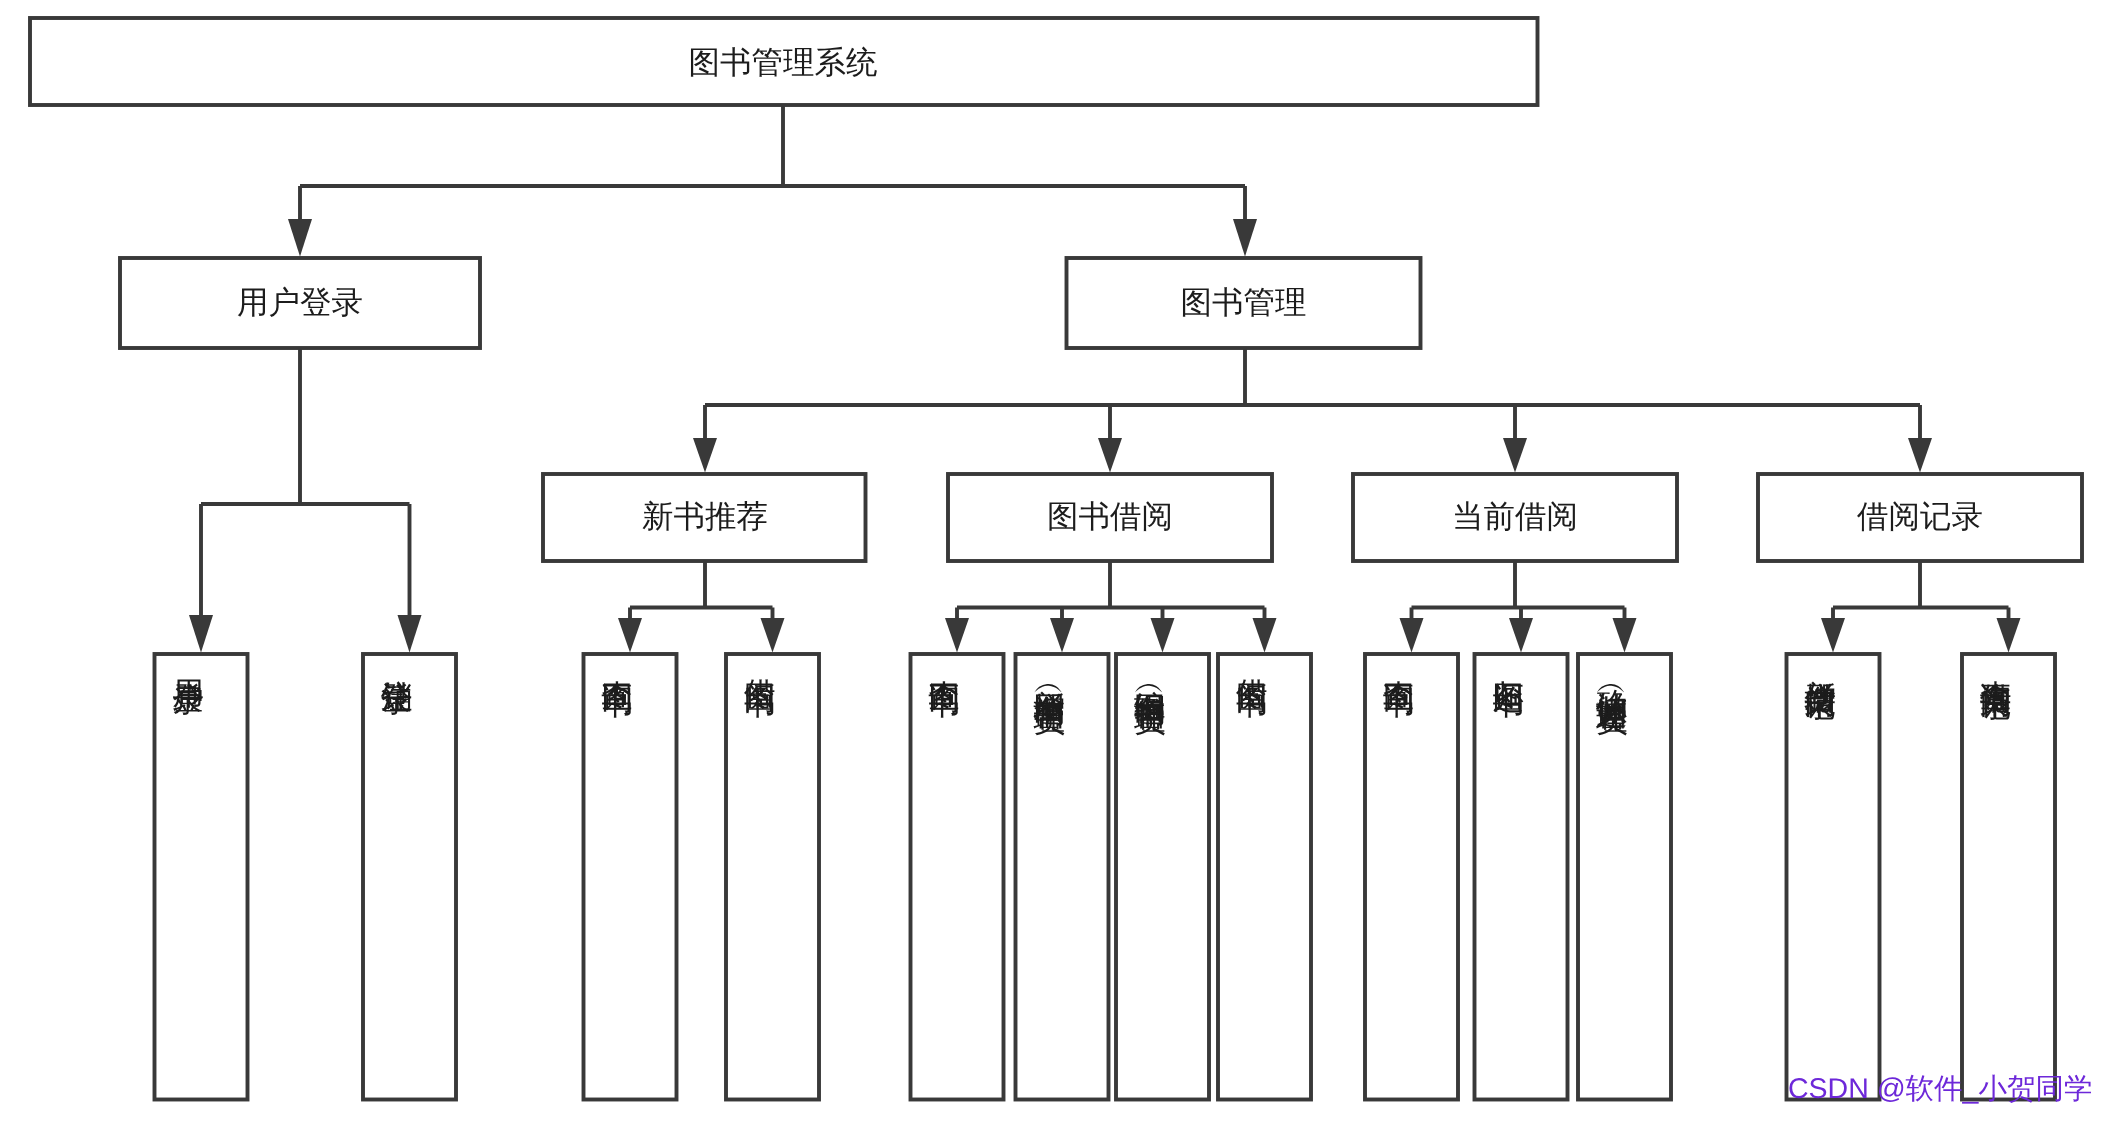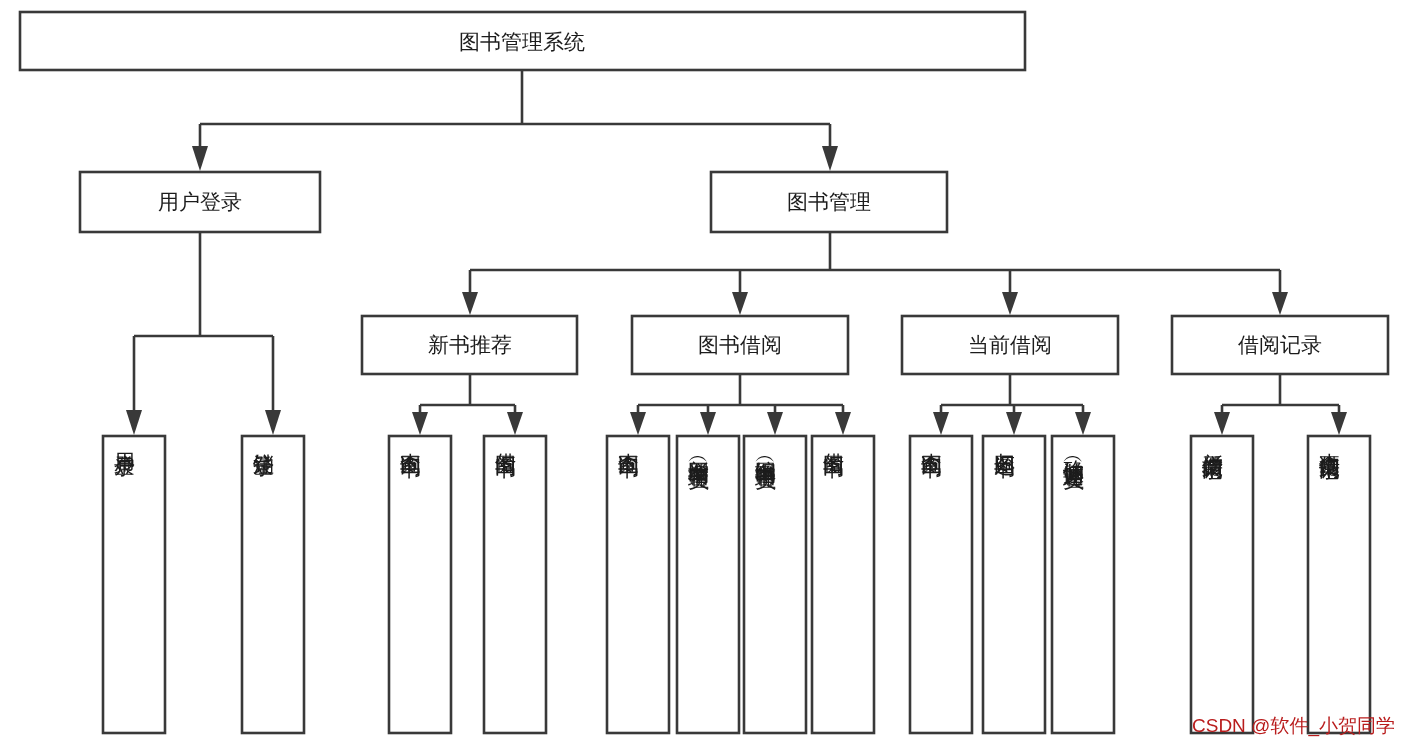--- a/index.html
+++ b/index.html
@@ -57,21 +57,21 @@
     line-height: 1.12;
     color: #1c1c1c;
     letter-spacing: 1.5px;
     white-space: nowrap;
     pointer-events: none;
   }
   .watermark {
     position: absolute;
     font-family: "Liberation Sans", "DejaVu Sans", sans-serif;
     font-size: 19px;
-    color: #b91c1c;
+    color: #6d28d9;
     white-space: nowrap;
     left: 1192px;
     top: 713px;
   }
 </style>
 </head>
 <body>
 
 <div id="diagram-root">
 

